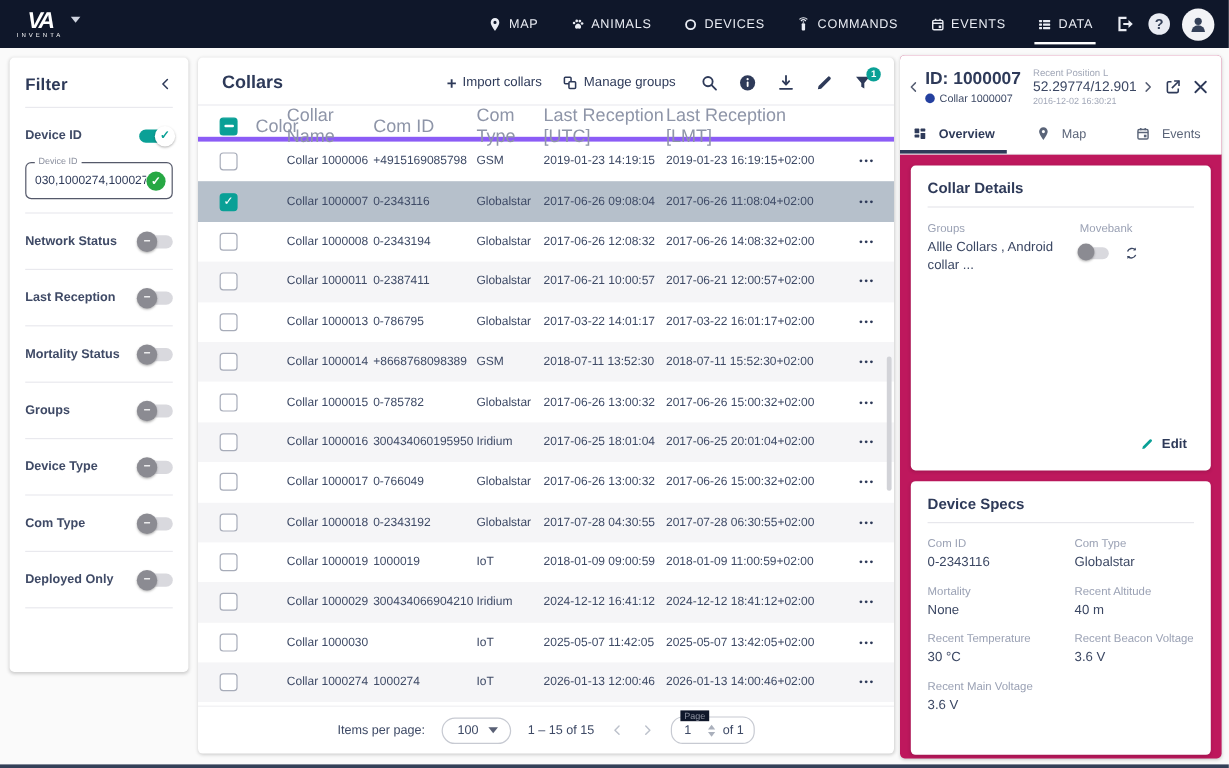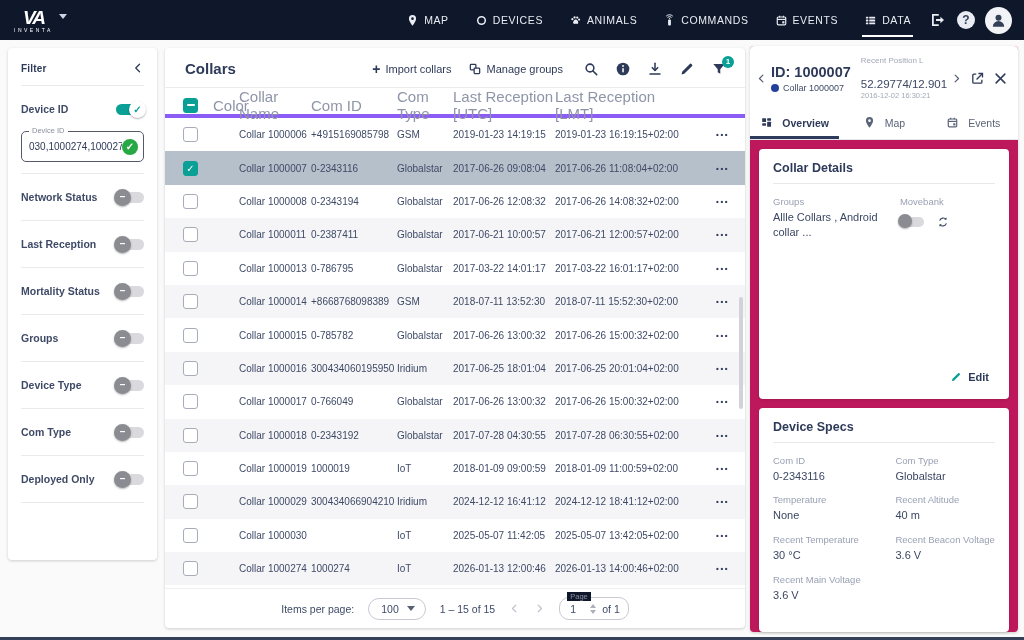--- a/index.html
+++ b/index.html
@@ -28,21 +28,21 @@
   .avatar { width:27px; height:27px; border-radius:50%; background:#f2f3f6; display:flex;
     align-items:center; justify-content:center; cursor:pointer; }
   .avatar svg { width:19px; height:19px; fill:#344058; }
 
   
   .card { position:absolute; background:#fff; border-radius:4px; box-shadow:0 1px 3px rgba(0,0,0,.18); }
 
   
   .filter-card { left:8px; top:48px; width:149px; height:512px; padding:14px 13px; }
   .filter-head { display:flex; align-items:center; justify-content:space-between; }
-  .filter-title { font-size:10px; font-weight:bold; color:#2e3a59; letter-spacing:.2px; }
+  .filter-title { font-size:14px; font-weight:bold; color:#2e3a59; letter-spacing:.2px; }
   .collapse-ic { width:12px; height:12px; stroke:#2e3a59; cursor:pointer; }
   .f-div { height:1px; background:#e9e9ee; margin:11px 0; }
   .f-row { display:flex; align-items:center; justify-content:space-between; padding:6px 0; }
   .f-label { font-size:10.5px; font-weight:bold; color:#3f4a66; }
   .toggle { position:relative; width:28px; height:11px; border-radius:6px; flex:none; cursor:pointer; }
   .toggle .knob { position:absolute; top:-3px; width:17px; height:17px; border-radius:50%;
     display:flex; align-items:center; justify-content:center; font-size:10px; }
   .toggle.on { background:#0aa096; }
   .toggle.on .knob { right:-2px; background:#fff; color:#0aa096; box-shadow:0 1px 2px rgba(0,0,0,.3); }
   .toggle.on .knob::after { content:"\2713"; font-weight:bold; }
@@ -115,21 +115,21 @@
     display:flex; flex-direction:column; }
   .detail-head { background:#fff; border-radius:4px 4px 0 0; border-bottom:1px solid #e5e5ea; }
   .dh-top { display:flex; align-items:center; padding:10px 10px 6px 6px; gap:4px; }
   .chev { width:11px; height:11px; stroke:#555d72; cursor:pointer; flex:none; }
   .dh-id-block { line-height:1.15; margin-right:6px; }
   .dh-id { font-size:14.5px; font-weight:bold; color:#2e3a59; white-space:nowrap; }
   .dh-sub { display:flex; align-items:center; gap:4px; font-size:9px; color:#3e4a66; margin-top:2px; }
   .dh-dot { width:8px; height:8px; border-radius:50%; }
   .dh-pos { flex:1; line-height:1.25; min-width:0; }
   .dh-pos-label { font-size:8px; color:#a2a8b8; white-space:nowrap; overflow:hidden; }
-  .dh-pos-val { font-size:11.5px; color:#3b4763; white-space:nowrap;margin-top:11px; }
+  .dh-pos-val { font-size:11.5px; color:#3b4763; white-space:nowrap; }
   .dh-pos-time { font-size:7.5px; color:#a2a8b8; white-space:nowrap; }
   .dh-act { width:15px; height:15px; stroke:#2e3a59; cursor:pointer; flex:none; margin-left:4px; }
   .tabs { display:flex; }
   .tab { position:relative; flex:1; display:flex; align-items:center; justify-content:center; gap:9px;
     height:32px; font-size:10.5px; color:#5a6478; cursor:pointer; }
   .tab-ic { width:13px; height:13px; fill:#5a6478; stroke:#5a6478; }
   .tab.active { color:#2e3a59; font-weight:bold; }
   .tab.active .tab-ic { fill:#2e3a59; stroke:#2e3a59; }
   .tab.active::after { content:""; position:absolute; left:0; right:0; bottom:0; height:3px; background:#2e3a59; }
 
@@ -271,29 +271,29 @@
   </div>
   <div class="nav-items">
       <div class="nav-item">
     <svg class="nav-ic">
           <use href="#i-map-pin"></use>
         </svg>
     <span class="nav-label">MAP</span>
   </div>
       <div class="nav-item">
     <svg class="nav-ic">
-          <use href="#i-collar"></use>
-        </svg>
-    <span class="nav-label">DEVICES</span>
+          <use href="#i-paw"></use>
+        </svg>
+    <span class="nav-label">ANIMALS</span>
   </div>
       <div class="nav-item">
     <svg class="nav-ic">
-          <use href="#i-paw"></use>
-        </svg>
-    <span class="nav-label">ANIMALS</span>
+          <use href="#i-collar"></use>
+        </svg>
+    <span class="nav-label">DEVICES</span>
   </div>
       <div class="nav-item">
     <svg class="nav-ic">
           <use href="#i-remote"></use>
         </svg>
     <span class="nav-label">COMMANDS</span>
   </div>
       <div class="nav-item">
     <svg class="nav-ic">
           <use href="#i-calendar"></use>
@@ -738,21 +738,21 @@
     <div class="ds-grid" id="specs">
         <div class="spec-item">
     <div class="spec-label">Com ID</div>
     <div class="spec-value">0-2343116</div>
   </div>
         <div class="spec-item">
     <div class="spec-label">Com Type</div>
     <div class="spec-value">Globalstar</div>
   </div>
         <div class="spec-item">
-    <div class="spec-label">Temperature</div>
+    <div class="spec-label">Mortality</div>
     <div class="spec-value">None</div>
   </div>
         <div class="spec-item">
     <div class="spec-label">Recent Altitude</div>
     <div class="spec-value">40 m</div>
   </div>
         <div class="spec-item">
     <div class="spec-label">Recent Temperature</div>
     <div class="spec-value">30 °C</div>
   </div>

